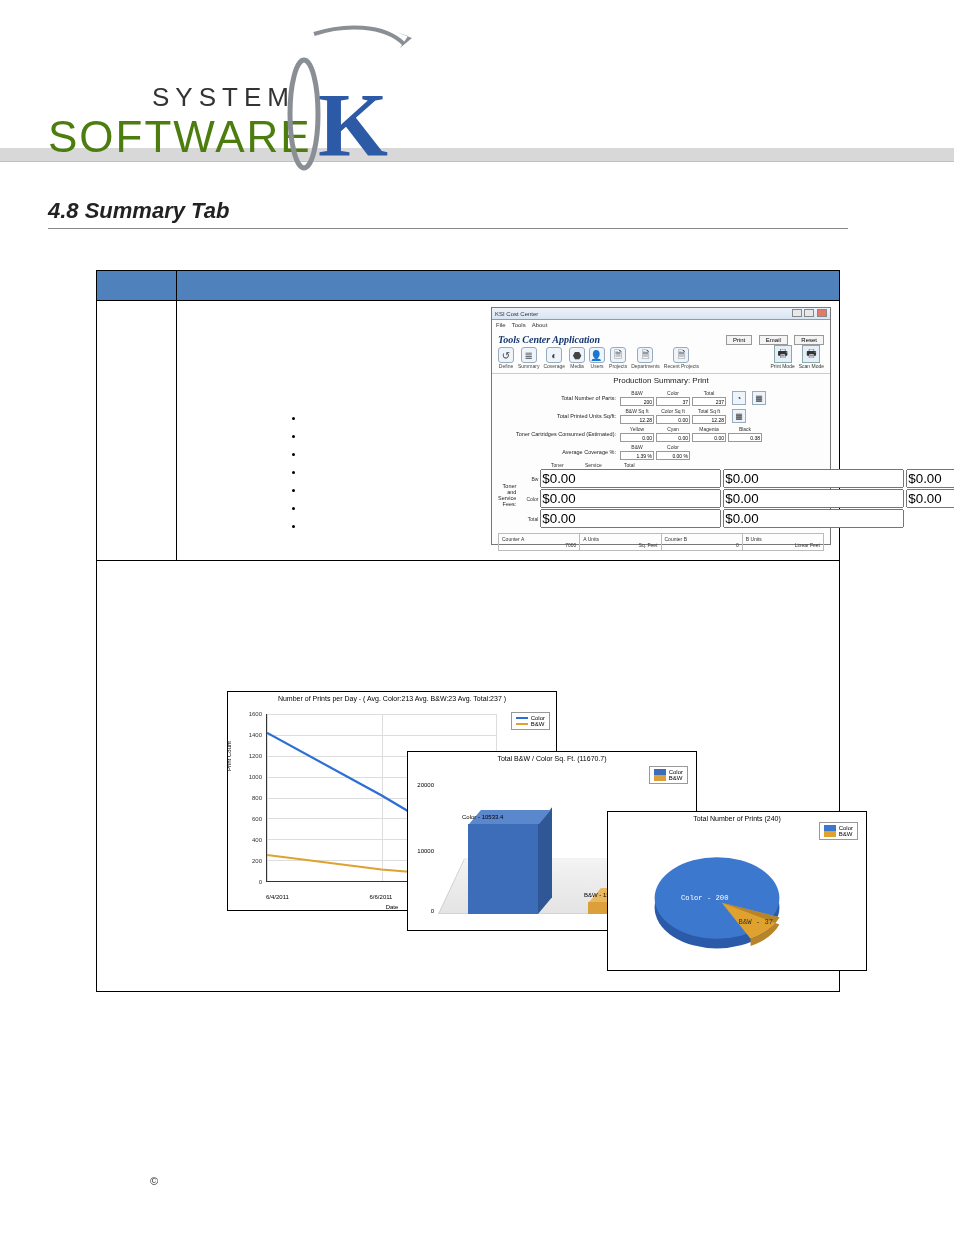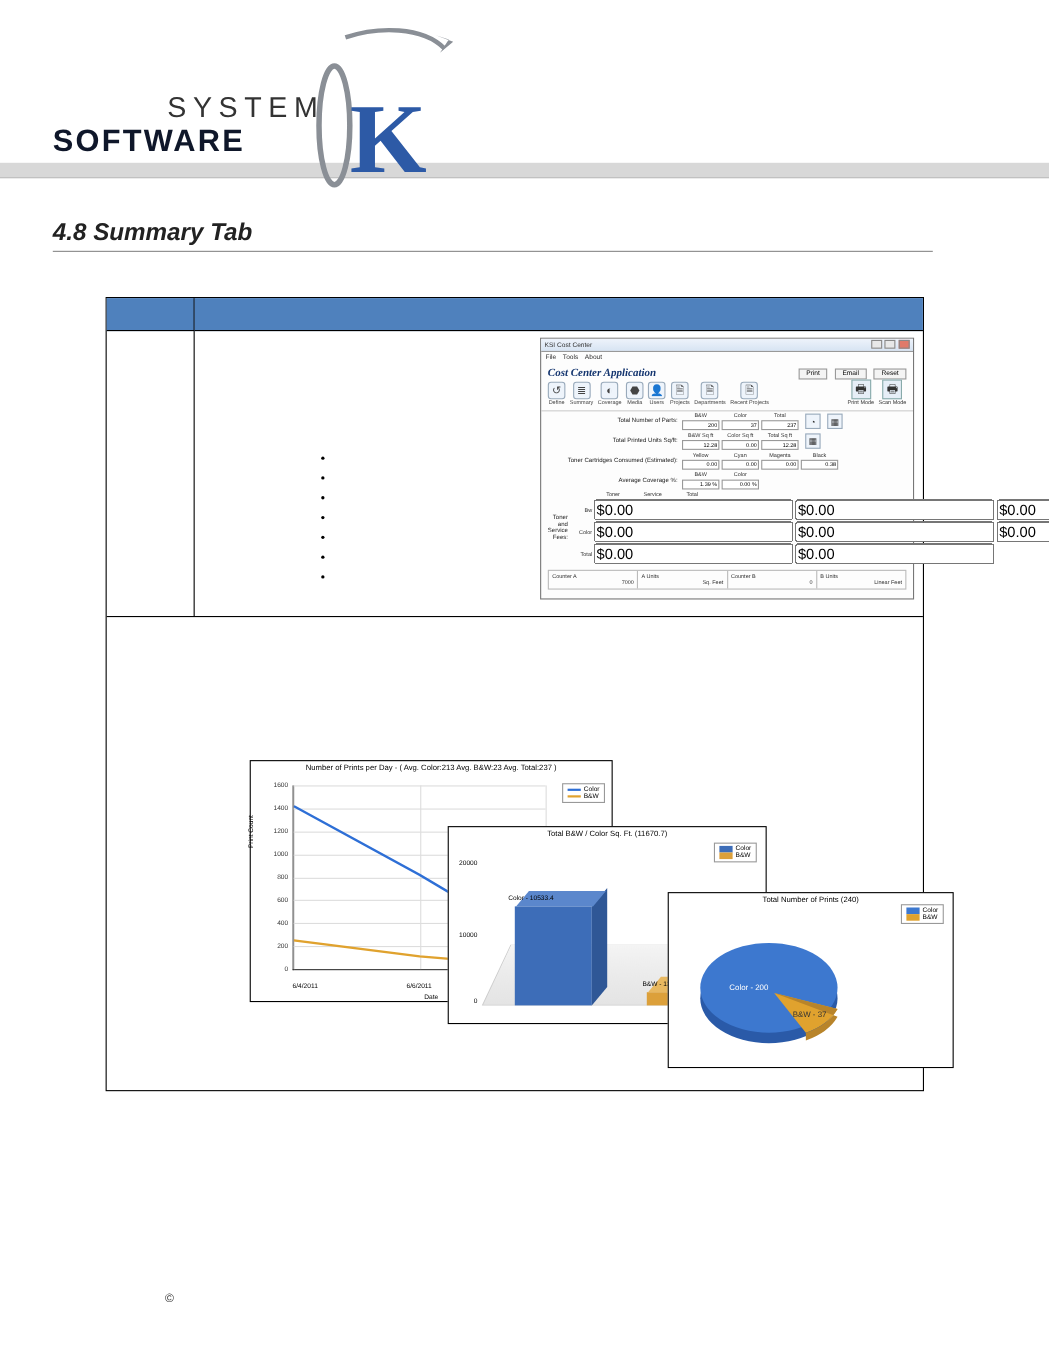--- a/index.html
+++ b/index.html
@@ -16,21 +16,21 @@
     position: absolute;
     top: 148px; left: 0; right: 0; height: 14px;
     background: #d8d8d8;
     border-bottom: 1px solid #bfbfbf;
   }
   .logo {
     position: absolute;
     top: 24px; left: 24px; width: 370px; height: 140px;
   }
   .logo .sys { font-family: "Arial Narrow", Arial; letter-spacing: 6px; font-size: 26px; color:#333; position:absolute; top:58px; left:128px;}
-  .logo .soft { font-family: Arial Black, Arial; font-weight: 700; letter-spacing: 2px; font-size: 28px; color:#0f172a; position:absolute; top:88px; left:24px;}
+  .logo .soft { font-family: Arial Black, Arial; font-weight: 400; letter-spacing: 2px; font-size: 44px; color:#4d7c0f; position:absolute; top:88px; left:24px;}
   .logo svg { position:absolute; top:0; left:260px; }
   .section-title {
     position: absolute;
     top: 198px; left: 48px;
     font-style: italic;
     font-weight: bold;
     font-size: 22px;
     color: #222;
     border-bottom: 1px solid #888;
     width: 800px;
@@ -112,21 +112,21 @@
   .bar3d .top{width:70px;height:14px;background:#5b87cc;position:absolute;left:7px;transform:skewX(-40deg);}
   .bar3d .side{width:14px;background:#2f5796;position:absolute;bottom:0;left:70px;transform:skewY(-50deg);transform-origin:top left;}
   .bar3d.orange .front{background:#dca03a;}
   .bar3d.orange .top{background:#e8b860;}
   .bar3d.orange .side{background:#b8842a;}
   .chart-pie {
     position:absolute; top:250px; left:510px; width:260px; height:160px;
     background:#fff; border:1px solid #000;
   }
   .chart-pie .legend-sm{top:10px;right:8px;}
-  .pie-wrap{position:absolute;top:26px;left:16px;width:150px;height:120px;}
+  .pie-wrap{position:absolute;top:26px;left:34px;width:150px;height:120px;font-family:Liberation Mono, monospace;}
   .footer-c { position:absolute; bottom:48px; left:150px; font-size:11px; color:#333;}
 </style>
 </head>
 <body>
 
 <div class="hdr-band"></div>
 <div class="logo">
   <div class="sys">SYSTEM</div>
   <div class="soft">SOFTWARE</div>
   <svg width="150" height="150">
@@ -165,21 +165,21 @@
             <span></span>
             <span class="x"></span>
           </span>
         </div>
         <div class="app-menu">
           <span>File</span>
           <span>Tools</span>
           <span>About</span>
         </div>
         <div class="app-heading">
-          <span>Cost Center Application</span>
+          <span>Tools Center Application</span>
           <span class="btns">
             <button>Print</button>
             <button>Email</button>
             <button>Reset</button>
           </span>
         </div>
         <div class="toolbar">
           <div class="tb-item">
               <div class="ic">↺</div>
               <span>Define</span>
@@ -216,20 +216,21 @@
             <div style="display:flex;flex-direction:column;align-items:center;font-size:5px;">
                 <div class="ic">🖶</div>
                 <span>Print Mode</span>
               </div>
             <div style="display:flex;flex-direction:column;align-items:center;font-size:5px;">
                 <div class="ic">🖶</div>
                 <span>Scan Mode</span>
               </div>
           </div>
         </div>
+        <div class="subtitle">Production Summary: Print</div>
 
         <div class="formrow">
           <div class="lbl">Total Number of Parts:</div>
           <div class="cells">
             <div class="cell-col">
                 <span class="h">B&amp;W</span>
                 <input value="200" style="">
               </div>
             <div class="cell-col">
                 <span class="h">Color</span>

